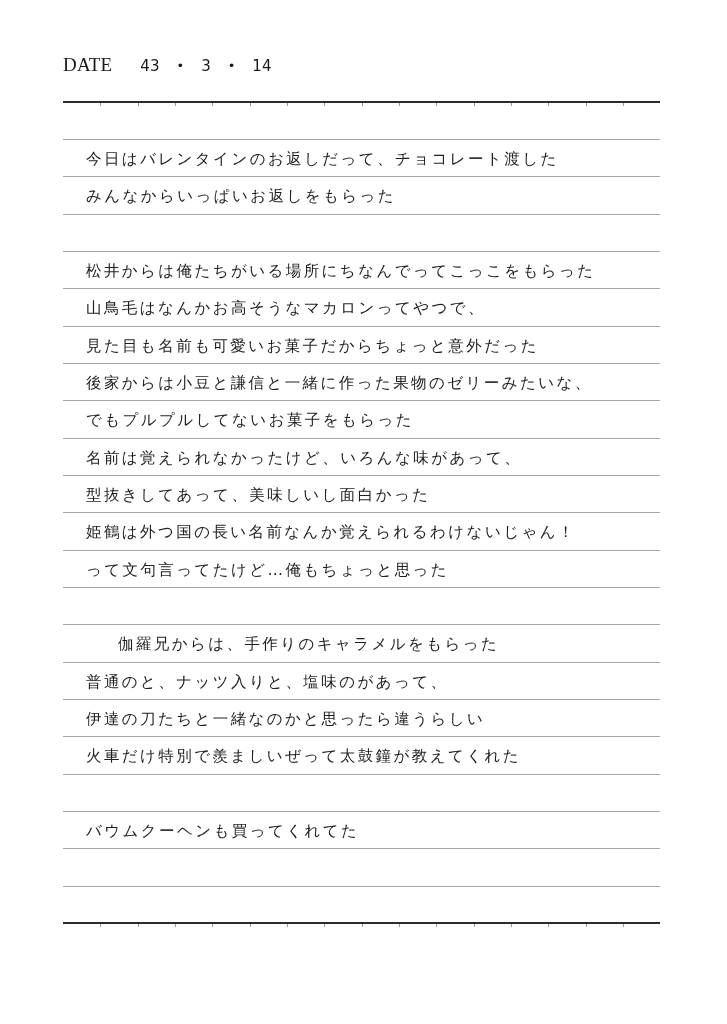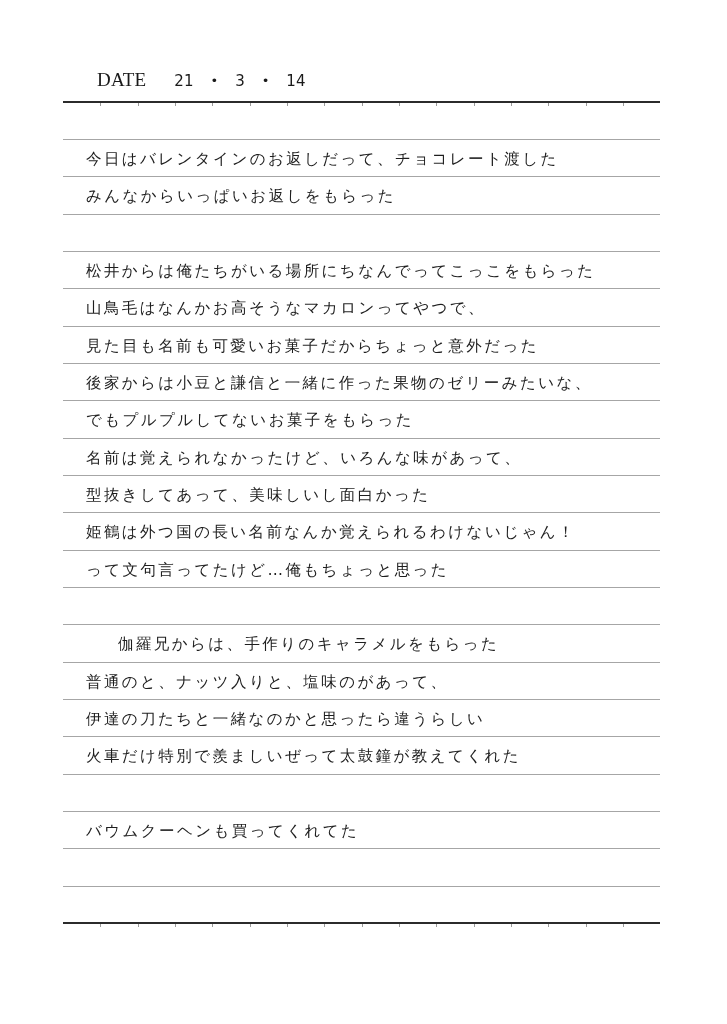--- a/index.html
+++ b/index.html
@@ -18,26 +18,25 @@
     .page {
       position: absolute;
       left: 0; top: 0;
       width: 727px;
       height: 1024px;
       background: #ffffff;
     }
     .date-row {
       position: absolute;
       left: 63px;
-      top: 69px;
+      top: 54px;
       height: 26px;
       display: flex;
       align-items: baseline;
       white-space: nowrap;
-      margin-left: 34px;
     }
     .date-label {
       font-family: "Liberation Serif", serif;
       font-size: 19px;
       color: #1a1a1a;
       letter-spacing: 0.2px;
     }
     .date-part {
       font-family: "DejaVu Sans", sans-serif;
       font-size: 15px;
@@ -84,21 +83,21 @@
       letter-spacing: 2.4px;
     }
   </style>
 </head>
 <body>
 
 <div class="page">
 
   <div class="date-row">
     <span class="date-label">DATE</span>
-    <span class="date-part date-yy">21</span>
+    <span class="date-part date-yy">43</span>
     <span class="date-sep">•</span>
     <span class="date-part">3</span>
     <span class="date-sep">•</span>
     <span class="date-part">14</span>
   </div>
 
   <div class="rule-heavy" style="top:101px;">
     <span class="tick" style="left:37px"></span>
     <span class="tick" style="left:75px"></span>
     <span class="tick" style="left:112px"></span>

